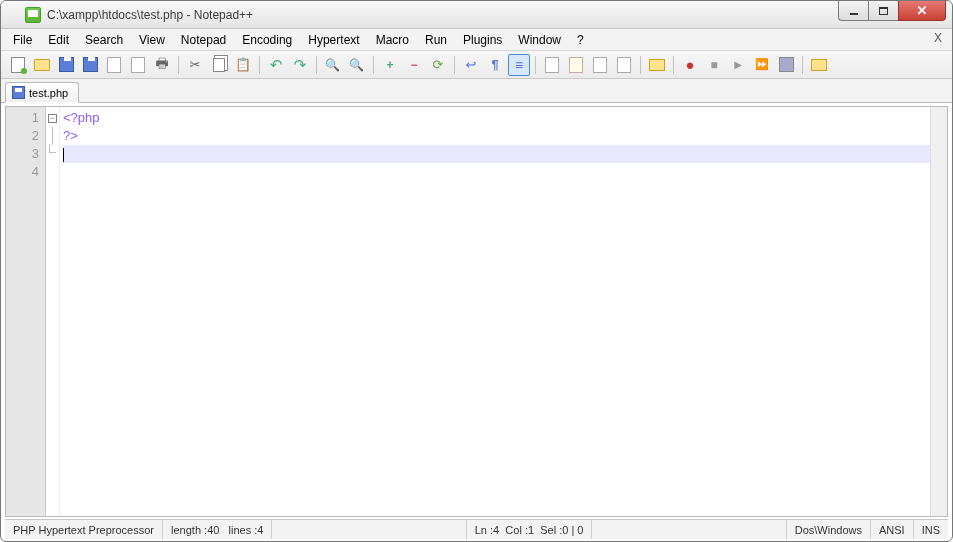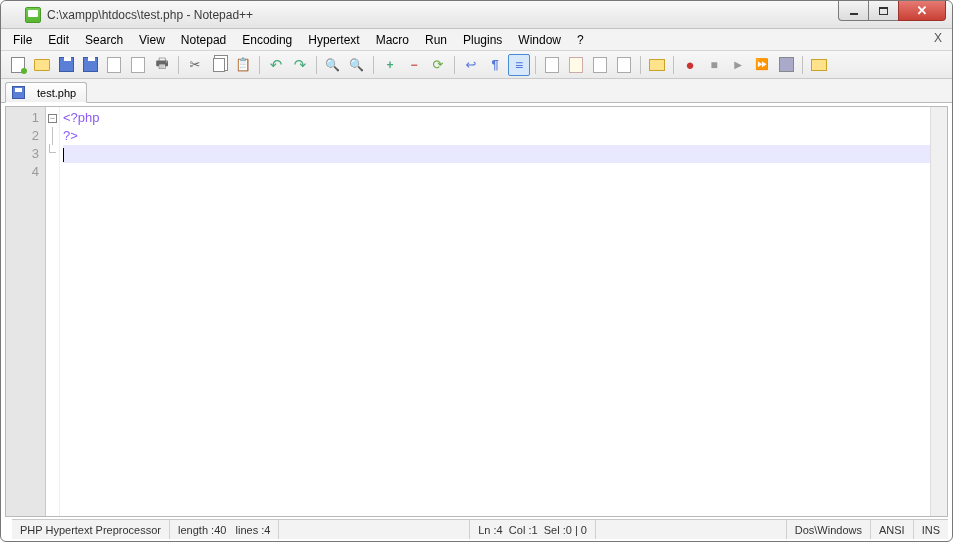--- a/index.html
+++ b/index.html
@@ -55,21 +55,21 @@
   .ico-folder{position:relative;}.ico-folder::before{content:"";display:block;width:14px;height:10px;background:#ffe28a;border:1px solid #c9a227;}
   .ico-rec::before{content:"●";color:#c33;font-size:15px;}
   .ico-stop::before{content:"■";color:#999;font-size:12px;}
   .ico-play::before{content:"▶";color:#999;font-size:10px;}
   .ico-ff::before{content:"⏩";color:#999;font-size:11px;}
   .ico-savemac::before{content:"";display:block;width:13px;height:13px;background:#a9a9c9;border:1px solid #888;}
   .relpos{position:relative;}
 
   
   .tabbar { height:24px; background:#f3f3f3; display:flex; align-items:flex-end; padding:0 4px; border-bottom:1px solid #b9b9b9; }
-  .tab { height:21px; display:flex; align-items:center; gap:12px; padding:0 10px 0 6px; background:linear-gradient(#fff,#f0f0f0); border:1px solid #b9b9b9; border-bottom:1px solid #fff; border-top-left-radius:3px; border-top-right-radius:3px; font-size:11px; margin-bottom:-1px; }
+  .tab { height:21px; display:flex; align-items:center; gap:4px; padding:0 10px 0 6px; background:linear-gradient(#fff,#f0f0f0); border:1px solid #b9b9b9; border-bottom:1px solid #fff; border-top-left-radius:3px; border-top-right-radius:3px; font-size:11px; margin-bottom:-1px; }
   .tab .save-ico{width:13px;height:13px;background:#5b7fd6;border:1px solid #3a5aa6;position:relative;}
   .tab .save-ico::after{content:"";position:absolute;top:1px;left:2px;width:7px;height:4px;background:#fff;}
 
   
   .editor-wrap { position:absolute; top:105px; left:4px; right:4px; bottom:24px; border:1px solid #b9b9b9; background:#fff; }
   .editor { display:flex; height:100%; }
   .gutter { width:40px; background:#e6e6e6; border-right:1px solid #c9c9c9; text-align:right; font-family:Consolas,"Courier New",monospace; font-size:13px; color:#9a9a9a; padding:2px 6px 0 0; }
   .gutter div { height:18px; line-height:18px; }
   .foldcol { width:14px; border-right:1px solid #eee; font-family:monospace; font-size:10px; color:#888; padding-top:2px; text-align:center; }
   .foldcol div { height:18px; line-height:18px; }
@@ -81,21 +81,21 @@
   .line.current { background:#e8e8ff; }
   .tok-tag { color:#8b5cf6; }
   .tok-fn  { color:#303030; }
   .tok-par { color:#7a3aa0; }
   .tok-sc  { color:#303030; }
   .caret { display:inline-block; width:1px; height:14px; background:#000; vertical-align:middle; animation:blink 1s step-end infinite; }
   @keyframes blink { 50% { opacity:0; } }
   .vscroll { position:absolute; right:0; top:0; bottom:0; width:17px; background:#f0f0f0; border-left:1px solid #ddd; }
 
   
-  .statusbar { position:absolute; bottom:2px; left:11px; right:4px; height:20px; background:#f3f3f3; border-top:1px solid #c9c9c9; display:flex; align-items:center; font-size:11px; color:#333; }
+  .statusbar { position:absolute; bottom:2px; left:4px; right:4px; height:20px; background:#f3f3f3; border-top:1px solid #c9c9c9; display:flex; align-items:center; font-size:11px; color:#333; }
   .statusbar .cell { padding:0 8px; border-right:1px solid #d0d0d0; height:100%; display:flex; align-items:center; white-space:nowrap; }
   .statusbar .cell.last { border-right:0; }
   .statusbar .spacer { flex:1; border-right:1px solid #d0d0d0; height:100%; }
 </style>
 </head>
 <body>
 
 <div class="titlebar">
   <div class="app-icon"></div>
   <div class="title">C:\xampp\htdocs\test.php - Notepad++</div>

